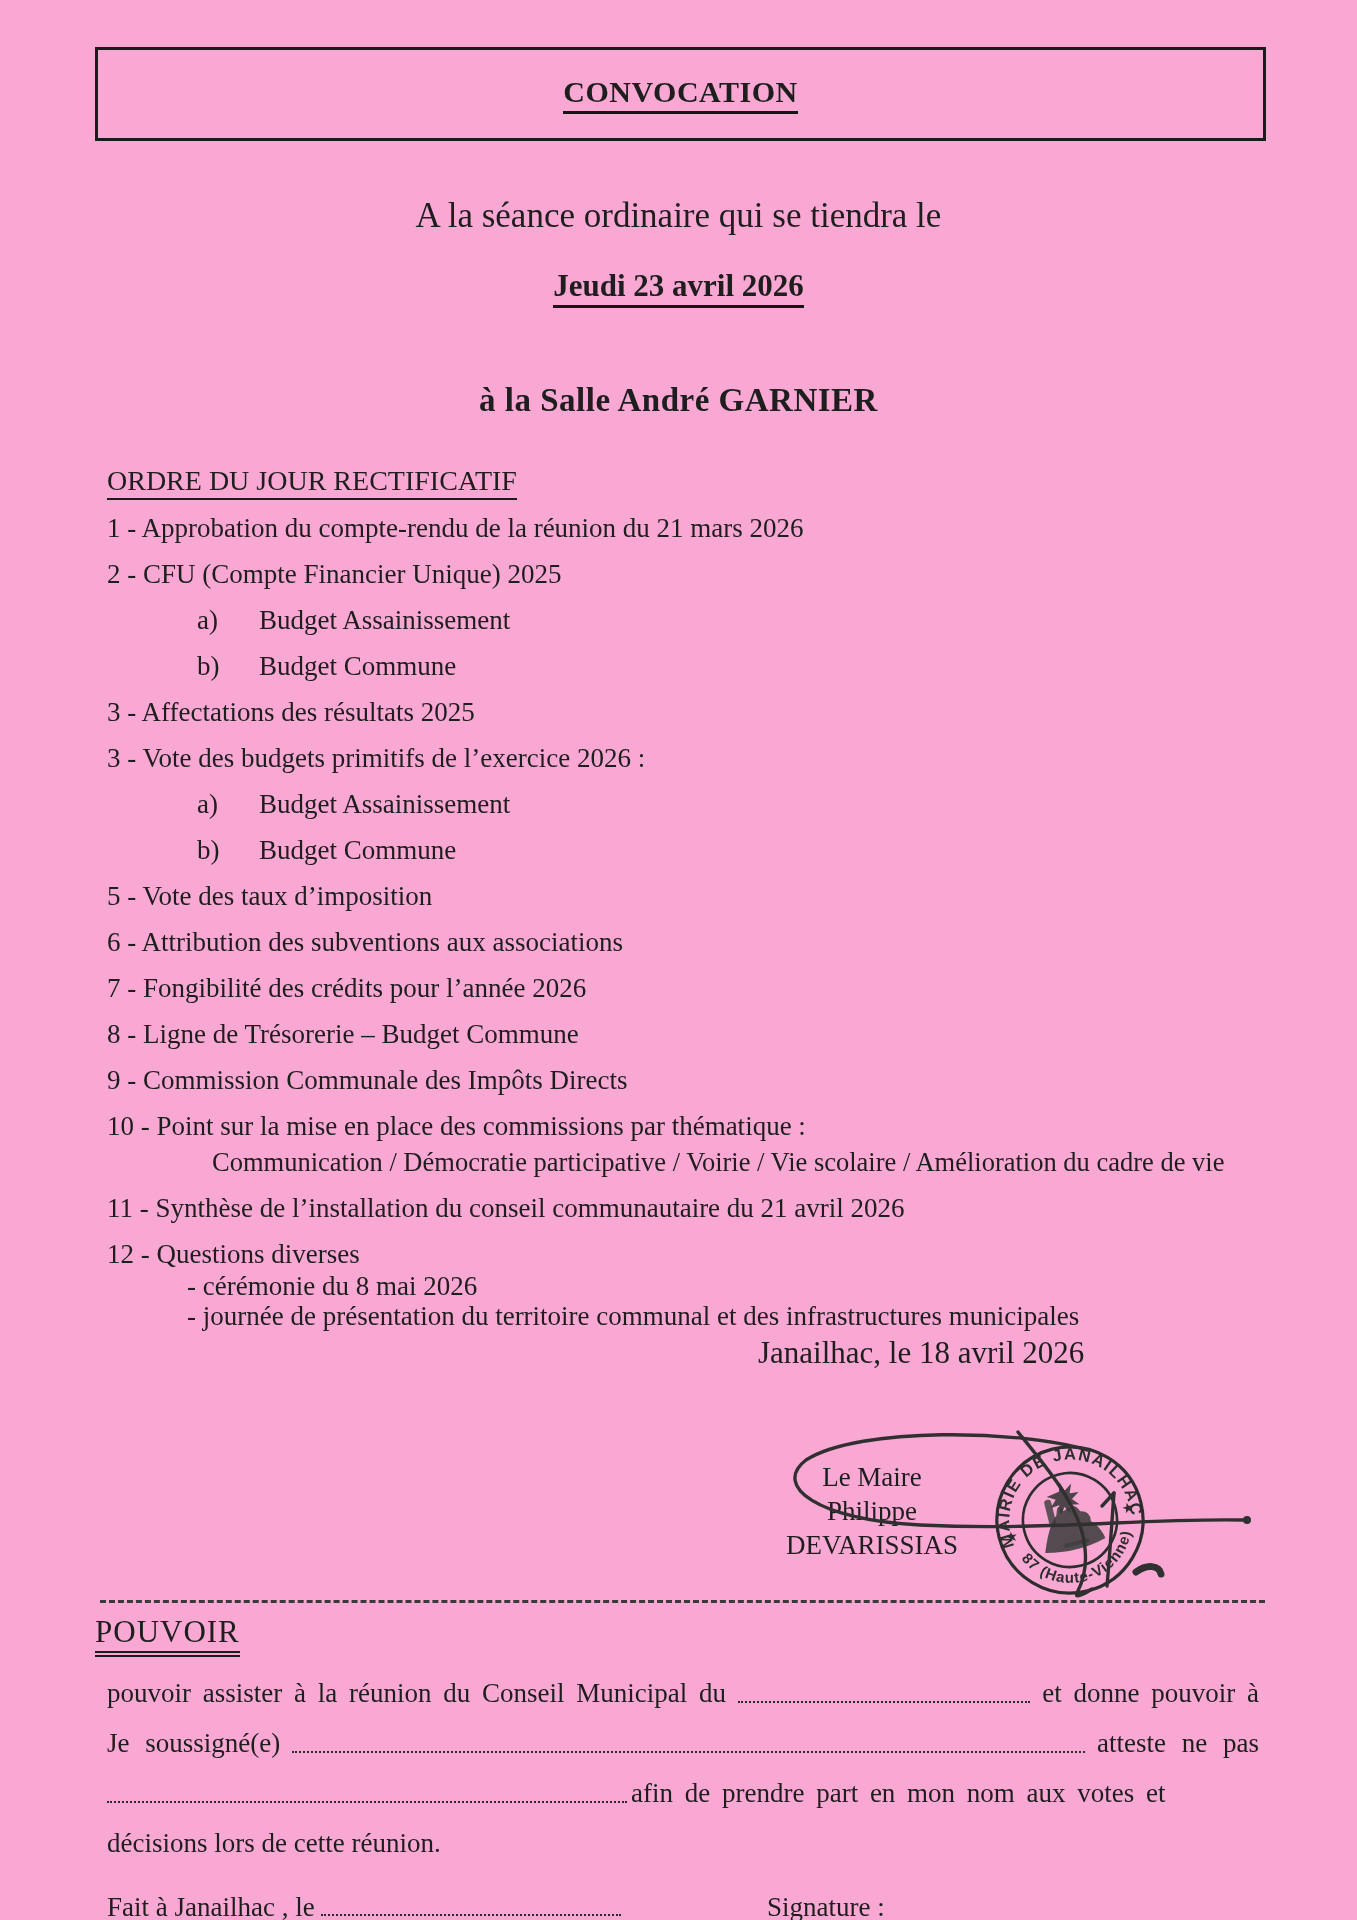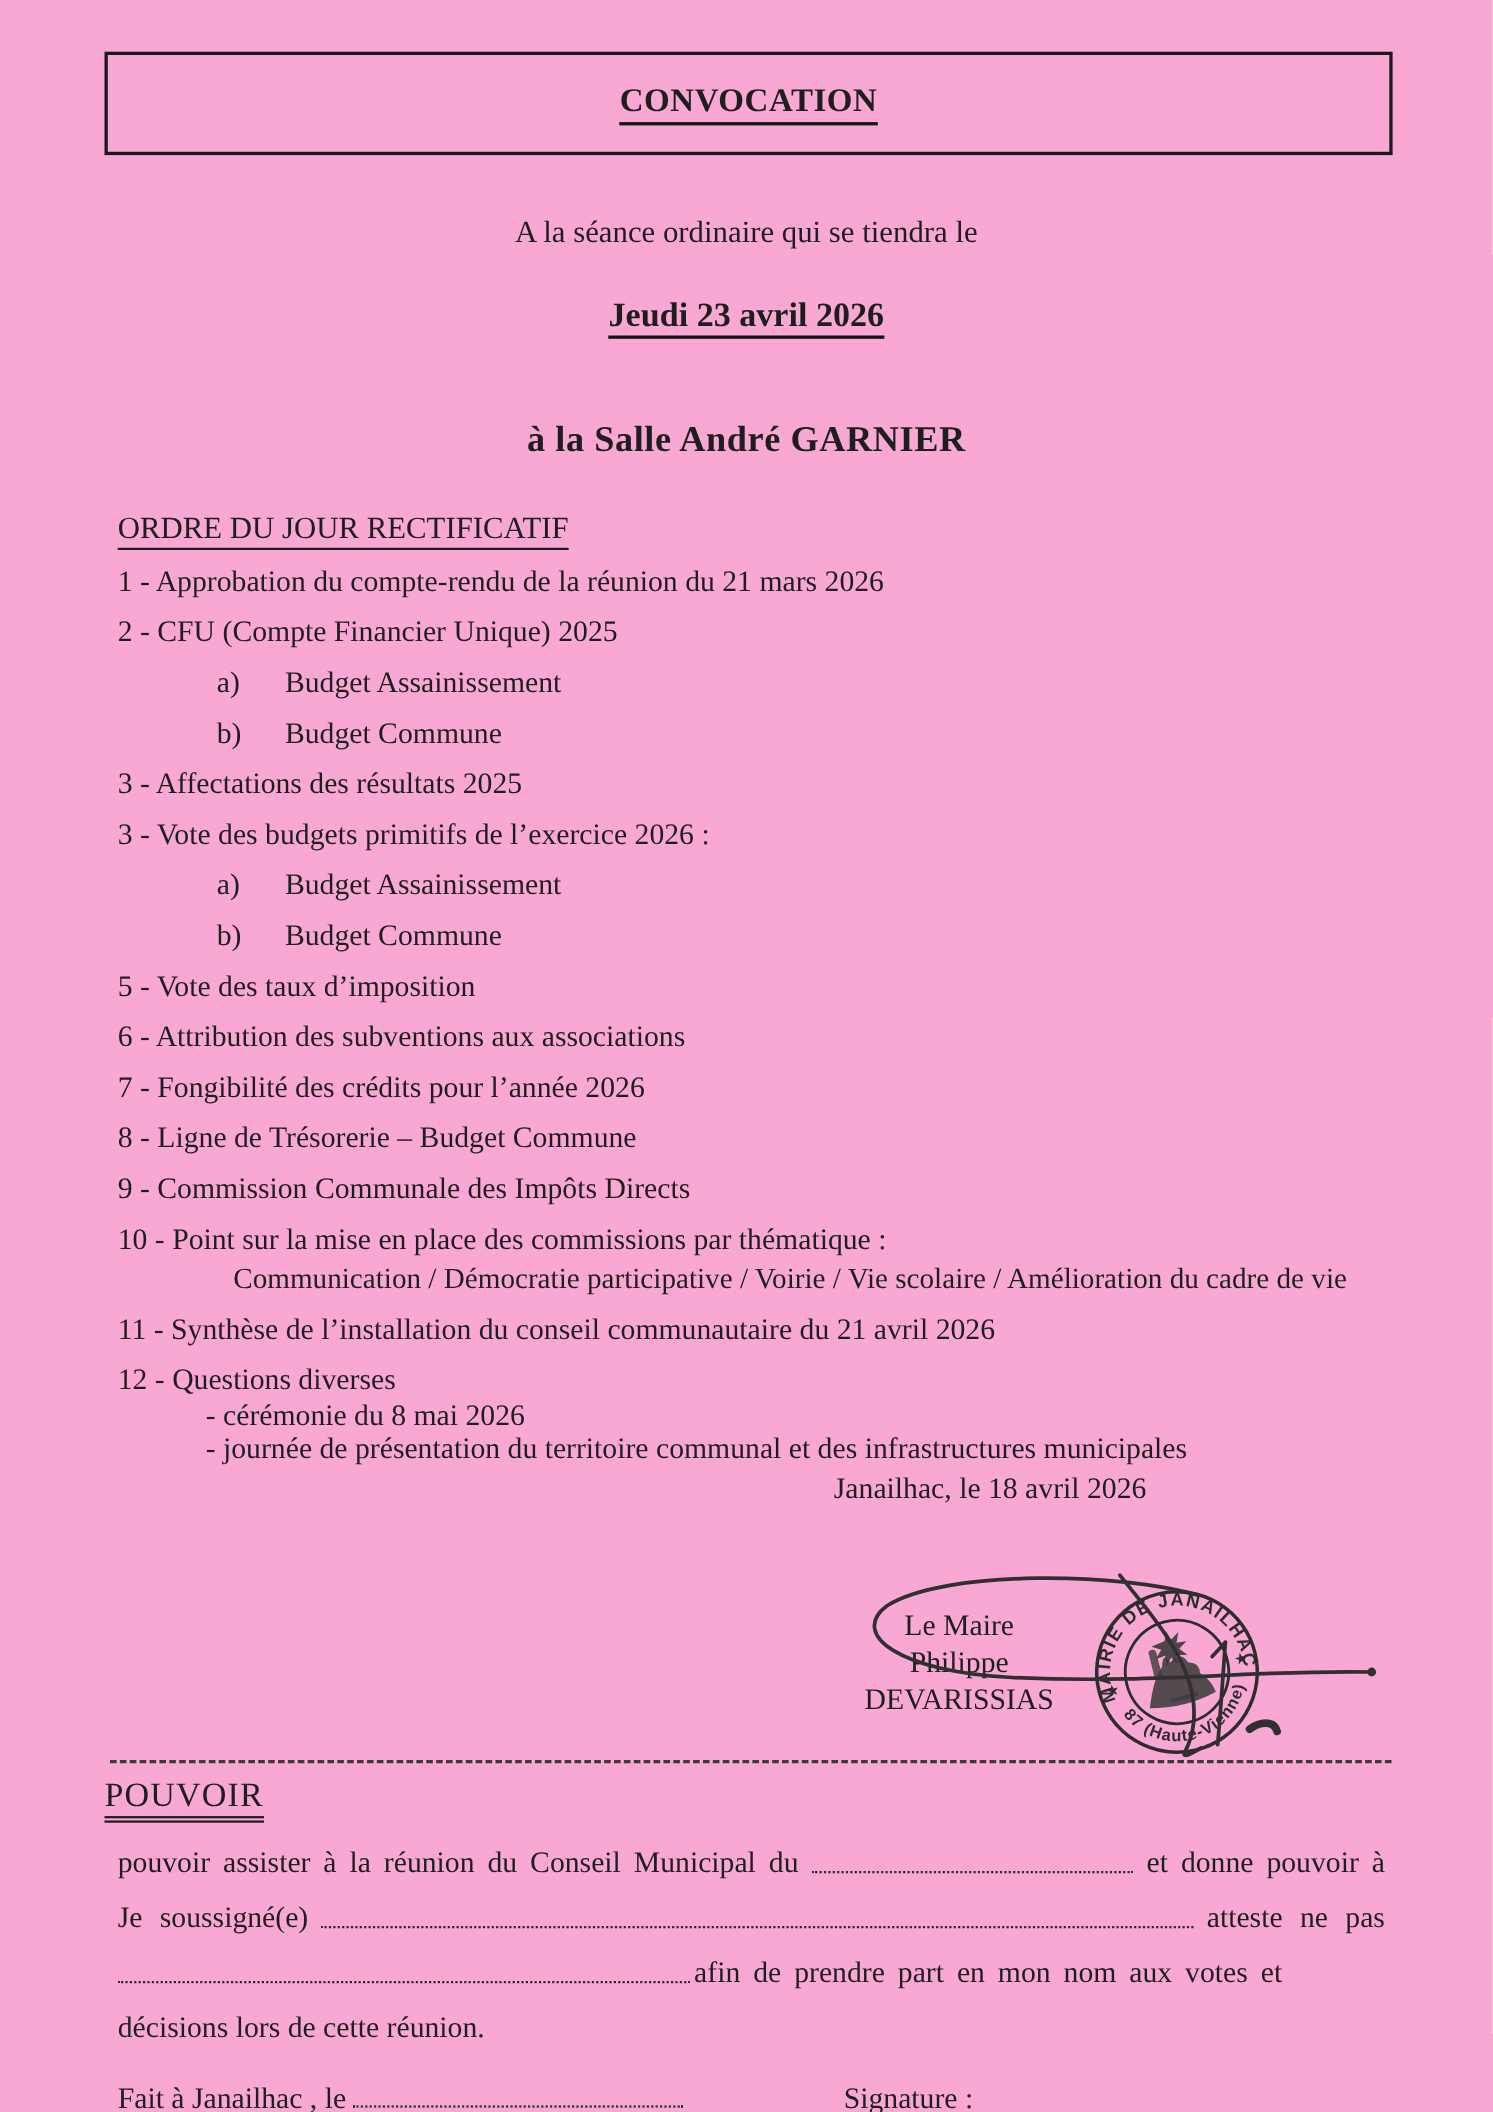--- a/index.html
+++ b/index.html
@@ -16,35 +16,35 @@
   .header-box{
     position:absolute;left:95px;top:47px;width:1165px;height:88px;
     border:3px solid #1b1b1b;
     display:flex;flex-direction:column;align-items:center;justify-content:center;
     gap:2px;
   }
   .h-line{font-weight:bold;font-size:30px;line-height:36px;letter-spacing:.5px;}
   .u{border-bottom:3px solid #151515;padding-bottom:1px;display:inline-block;}
   .center{text-align:center;}
   
-  .intro{position:absolute;left:0;top:196px;width:100%;font-size:28px;}
+  .intro{position:absolute;left:0;top:196px;width:100%;font-size:35px;}
   .mdate{position:absolute;left:0;top:268px;width:100%;font-size:31px;font-weight:bold;}
   .mtime{position:absolute;left:0;top:328px;width:100%;font-size:31px;font-weight:bold;}
   .mplace{position:absolute;left:0;top:382px;width:100%;font-size:33px;font-weight:bold;letter-spacing:.5px;}
   
   .agenda-title{position:absolute;left:107px;top:465px;font-size:28px;}
   .agenda-title span{border-bottom:2px solid #1b1b1b;padding-bottom:2px;}
   .agenda{position:absolute;left:107px;top:499px;width:1160px;font-size:27px;}
   .ag-item{line-height:34px;margin-top:12px;}
   .ag-sub{line-height:34px;margin-top:12px;margin-left:90px;}
   .ag-sub .mk{display:inline-block;width:62px;}
   .ag-wrap{line-height:34px;margin-top:2px;margin-left:105px;font-size:26.5px;}
   .ag-dash{line-height:30px;margin-top:0;margin-left:80px;}
   
-  .dateline{position:absolute;left:758px;top:1336px;font-size:27px;line-height:34px;}
+  .dateline{position:absolute;left:758px;top:1336px;font-size:31px;line-height:34px;}
   .signer{position:absolute;left:742px;top:1460px;width:260px;text-align:center;font-size:27px;line-height:34px;}
   .sig-overlay{position:absolute;left:620px;top:1400px;width:680px;height:215px;pointer-events:none;}
   
   .sep{position:absolute;left:100px;top:1600px;width:1165px;border-top:3px dashed #3a3a3a;}
   
   .pouvoir{position:absolute;left:95px;top:1614px;width:1170px;font-size:27px;}
   .pv-title{font-size:31px;margin-bottom:26px;}
   .pv-title span{border-bottom:6px double #1b1b1b;padding-bottom:2px;letter-spacing:1px;}
   .pv-line{display:flex;align-items:flex-end;line-height:34px;margin-top:16px;padding:0 6px 0 12px;}
   .pv-plain{line-height:34px;margin-top:16px;padding-left:12px;}

